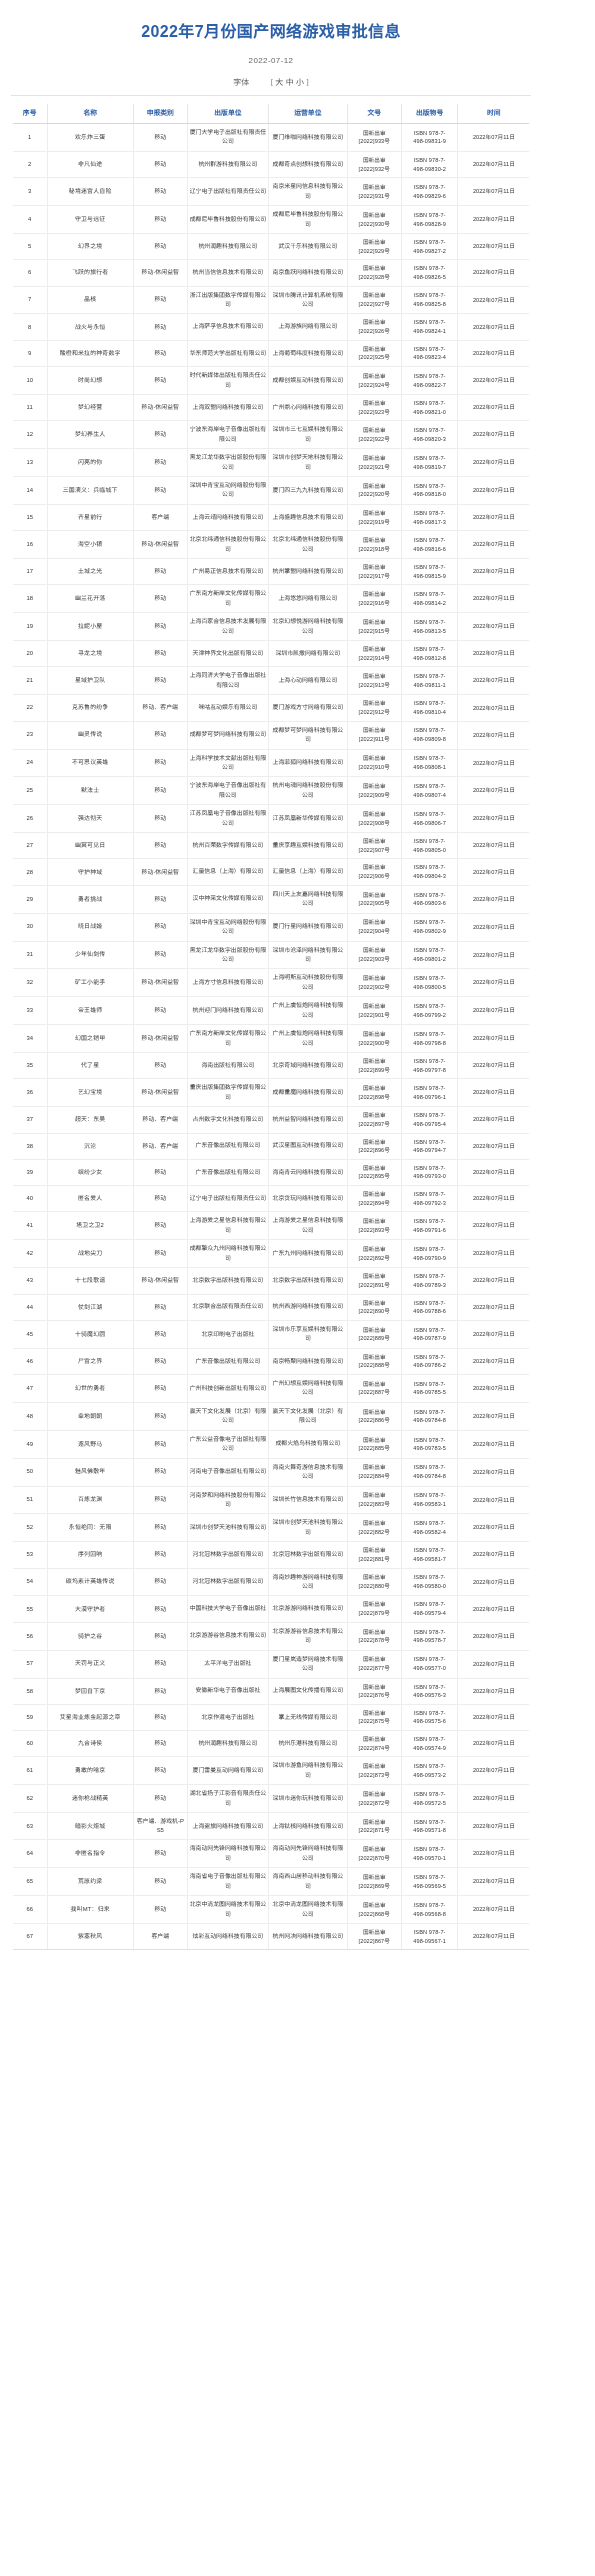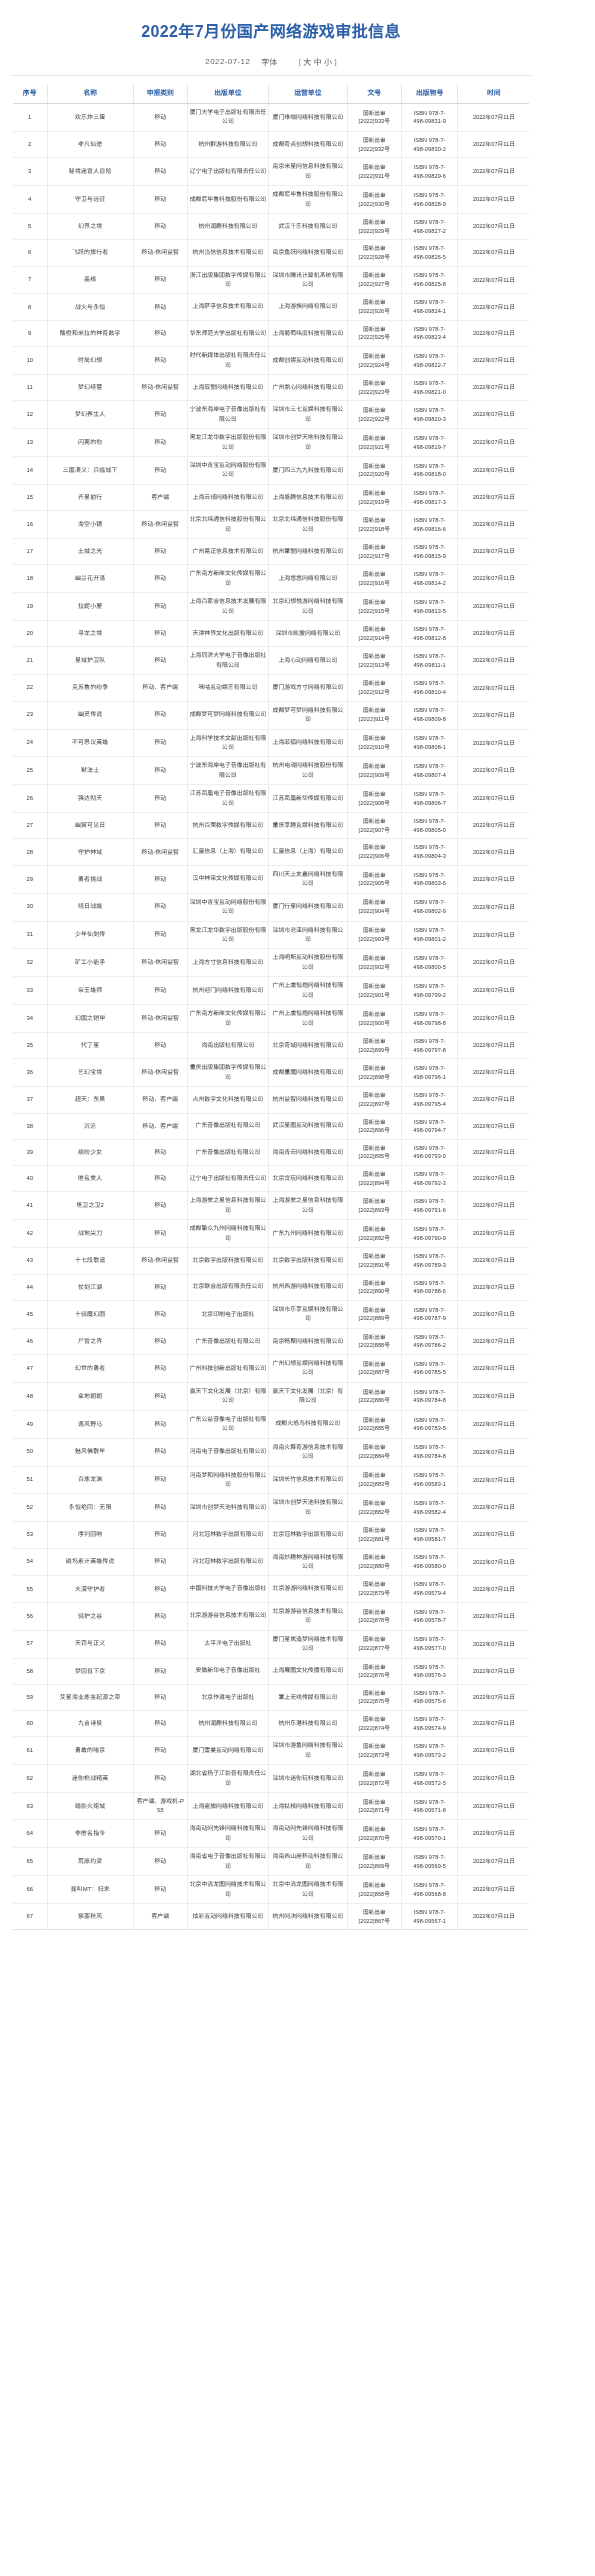--- a/index.html
+++ b/index.html
@@ -22,26 +22,27 @@
     text-align: center;
     font-size: 16px;
     font-weight: bold;
     color: #2b5fa8;
     letter-spacing: 0.4px;
     line-height: 1.4;
     margin: 0 0 12.7px 0;
   }
   .meta-bar {
     display: flex;
-    justify-content: center;
+    justify-content: space-between;
     align-items: center;
     gap: 11px;
     font-size: 8px;
     color: #666666;
     padding-bottom: 8px;
+    flex-direction: column;
   }
   .meta-date { letter-spacing: 0.4px; }
   .font-ctrl { display: flex; align-items: center; gap: 2.4px; }
   .font-ctrl .lbl { margin-right: 19px; }
   .font-ctrl .bracket { color: #888; }
   .font-ctrl .sz {
     cursor: pointer;
     color: #555;
   }
   .rule {

